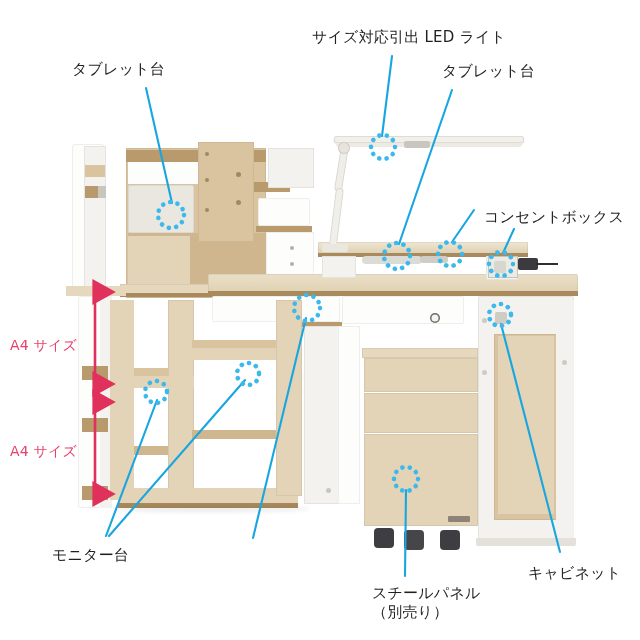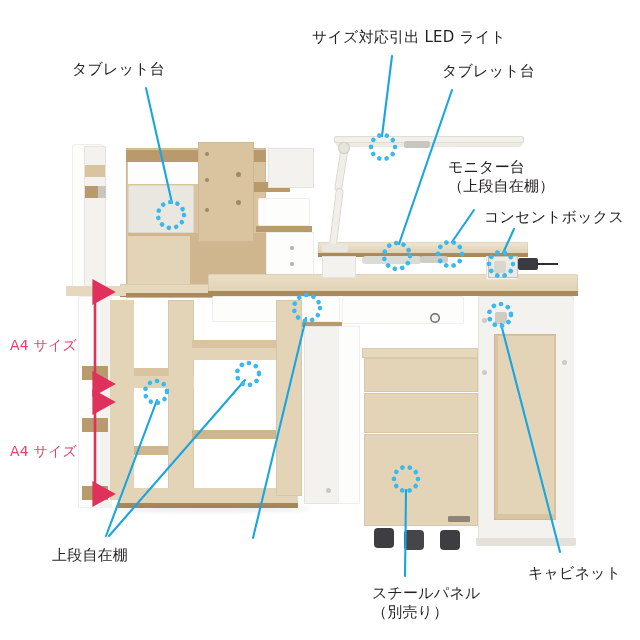--- a/index.html
+++ b/index.html
@@ -221,26 +221,24 @@
       <line x1="95" y1="402" x2="95" y2="494" marker-start="url(#arrUp)" marker-end="url(#arrDown)"></line>
     </g>
   </svg>
 
   <div class="label" style="left:72px; top:60px;">タブレット台</div>
 
   <div class="label" style="left:312px; top:28px;">サイズ対応引出 LED ライト</div>
 
   <div class="label" style="left:442px; top:62px;">タブレット台</div>
 
-  <div class="label" style="left:448px; top:158px; text-align:left;">モニター台
-（上段自在棚）</div>
 
   <div class="label" style="left:484px; top:208px;text-align:right;">コンセントボックス</div>
 
-  <div class="label" style="left:52px; top:546px;">上段自在棚</div>
+  <div class="label" style="left:52px; top:546px;">モニター台</div>
 
 
   <div class="label" style="left:372px; top:584px;">スチールパネル
 （別売り）</div>
 
   <div class="label" style="left:528px; top:564px;">キャビネット</div>
 
   <div class="label pink" style="left:10px; top:336px;">A4 サイズ</div>
 
   <div class="label pink" style="left:10px; top:442px;">A4 サイズ</div>

